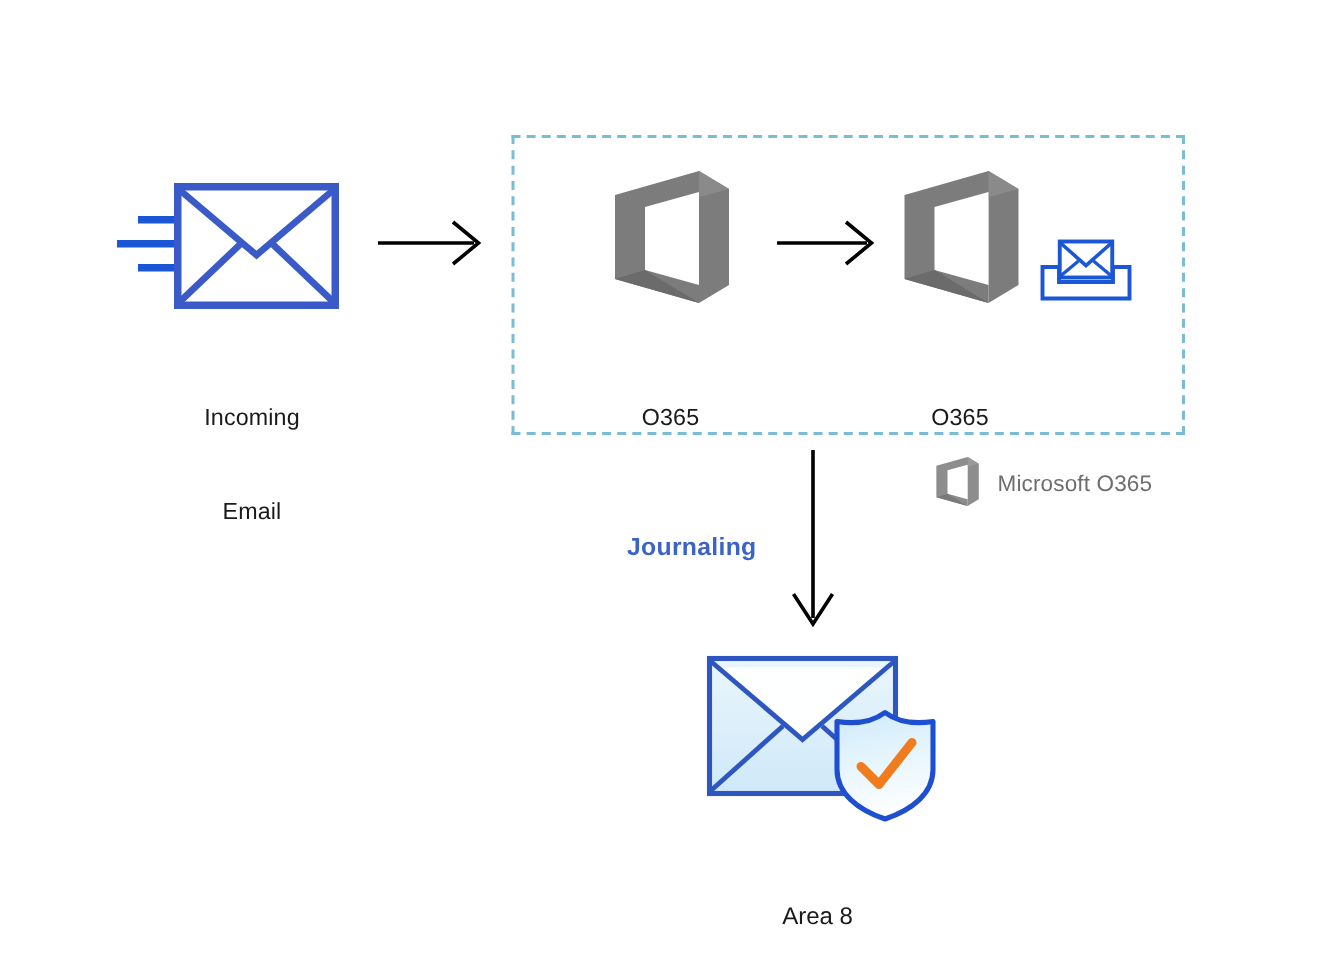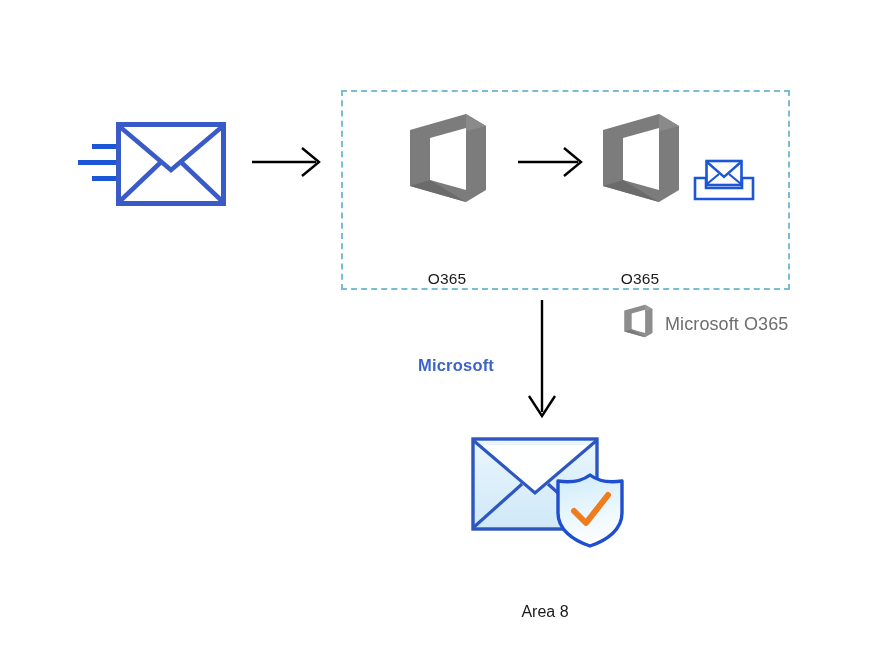--- a/index.html
+++ b/index.html
@@ -45,21 +45,21 @@
   .journal-label {
     color: #3c64c8;
     font-size: 16.5px;
     font-weight: bold;
     letter-spacing: 0.2px;
     white-space: nowrap;
   }
 
   .legend-label {
     color: #6e6e6e;
-    font-size: 18px;
+    font-size: 15px;
     white-space: nowrap;
     letter-spacing: 0.1px;
   }
 
   .caption-big {
     text-align: center;
     color: #1a1a1a;
     font-size: 16px;
     line-height: 22px;
     white-space: pre;
@@ -84,20 +84,24 @@
 
   <div class="abs" style="left:116px; top:122px;">
     <svg width="110" height="84" viewBox="0 0 110 84">
       <rect x="2.5" y="2.5" width="105" height="79" fill="#ffffff" stroke="#3a5bc7" stroke-width="5"></rect>
       <path d="M3 4 L55 48 L107 4" fill="none" stroke="#3a5bc7" stroke-width="4.5" stroke-linejoin="miter"></path>
       <path d="M3 80 L44 41" fill="none" stroke="#3a5bc7" stroke-width="4.5"></path>
       <path d="M107 80 L66 41" fill="none" stroke="#3a5bc7" stroke-width="4.5"></path>
     </svg>
   </div>
 
+  <div class="abs label" style="left:88px; top:226px; width:160px;">
+    <span class="label-line">Incoming</span>
+    <span class="label-line">Email</span>
+  </div>
 
   <div class="abs" style="left:252px; top:145px;">
     <svg width="72" height="34" viewBox="0 0 72 34">
       <line x1="0" y1="17" x2="64" y2="17" stroke="#000000" stroke-width="2.4"></line>
       <polyline points="50,3 67,17 50,31" fill="none" stroke="#000000" stroke-width="2.4" stroke-linecap="butt" stroke-linejoin="miter"></polyline>
     </svg>
   </div>
 
   <div class="abs" style="left:404px; top:110px;">
     <svg width="86" height="96" viewBox="0 0 86 96">
@@ -162,21 +166,21 @@
   </div>
   <div class="abs legend-label" style="left:665px; top:314px;">Microsoft O365</div>
 
   <div class="abs" style="left:524px; top:300px;">
     <svg width="36" height="120" viewBox="0 0 36 120">
       <line x1="18" y1="0" x2="18" y2="112" stroke="#000000" stroke-width="2.4"></line>
       <polyline points="5,96 18,116 31,96" fill="none" stroke="#000000" stroke-width="2.4" stroke-linecap="butt" stroke-linejoin="miter"></polyline>
     </svg>
   </div>
 
-  <div class="abs journal-label" style="left:418px; top:356px;">Microsoft</div>
+  <div class="abs journal-label" style="left:418px; top:356px;">Journaling</div>
 
   <div class="abs" style="left:470px; top:433px;">
     <svg width="160" height="115" viewBox="0 0 160 115">
       <defs>
         <linearGradient id="envGrad" x1="0" y1="0" x2="0" y2="1">
           <stop offset="0%" stop-color="#eaf6fd"></stop>
           <stop offset="100%" stop-color="#cfe8f8"></stop>
         </linearGradient>
         <linearGradient id="shieldGrad" x1="0" y1="0" x2="0.2" y2="1">
           <stop offset="0%" stop-color="#cfeafb"></stop>

